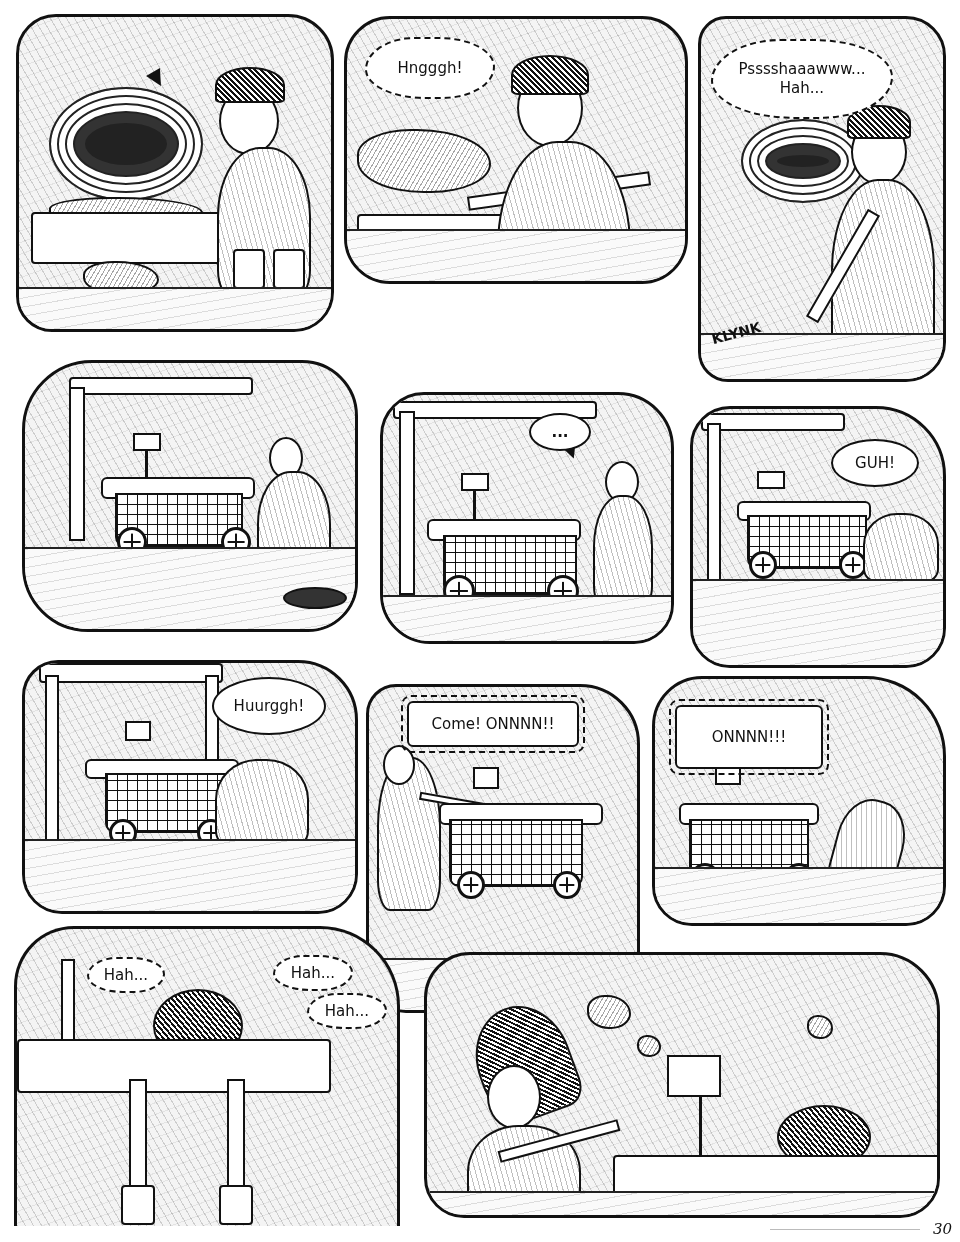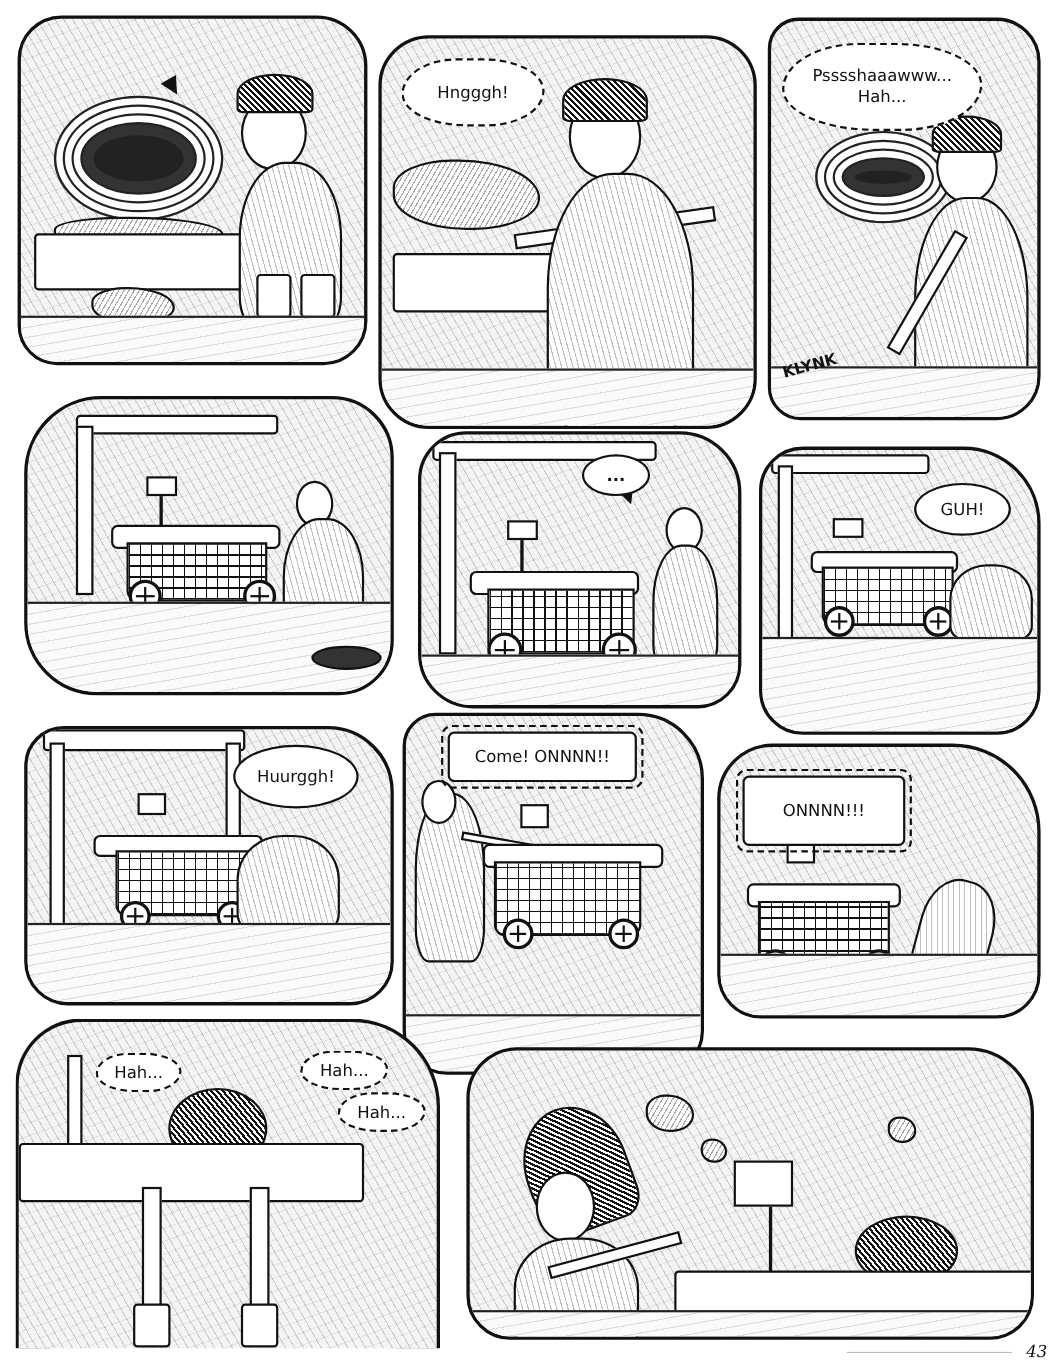--- a/index.html
+++ b/index.html
@@ -64,21 +64,21 @@
   <div class="rock" style="left:64px;top:244px;width:72px;height:30px;"></div>
   <div class="head" style="left:200px;top:70px;width:56px;height:64px;"></div>
   <div class="helmet" style="left:196px;top:50px;width:66px;height:32px;"></div>
   <div class="figure" style="left:198px;top:130px;width:90px;height:150px;"></div>
   <div class="gauntlet" style="left:214px;top:232px;width:28px;height:36px;"></div>
   <div class="gauntlet" style="left:254px;top:232px;width:28px;height:36px;"></div>
   <div class="ground" style="height:40px;"></div>
   <div class="tail" style="left:130px;top:54px;transform:rotate(-30deg);"></div>
 </div>
 
-<div class="panel" style="left:344px;top:32px;width:344px;height:358px;border-radius:46px;">
+<div class="panel" style="left:344px;top:16px;width:344px;height:268px;border-radius:46px;">
   <div class="rock" style="left:10px;top:110px;width:130px;height:60px;"></div>
   <div class="beam" style="left:10px;top:195px;width:160px;height:50px;"></div>
   <div class="post" style="left:120px;top:165px;width:180px;height:10px;transform:rotate(-8deg);"></div>
   <div class="head" style="left:170px;top:50px;width:62px;height:74px;"></div>
   <div class="helmet" style="left:164px;top:36px;width:74px;height:36px;"></div>
   <div class="figure" style="left:150px;top:122px;width:130px;height:230px;"></div>
   <div class="ground" style="height:50px;"></div>
   <div class="bubble cloud" style="left:18px;top:18px;width:126px;height:58px;"><span>Hngggh!</span></div>
 </div>
 
@@ -145,21 +145,21 @@
   <div class="sign" style="left:100px;top:58px;width:22px;height:16px;"></div>
   <div class="cart-lip" style="left:60px;top:96px;width:150px;height:16px;"></div>
   <div class="cart" style="left:80px;top:110px;width:118px;height:56px;"></div>
   <div class="wheel" style="left:84px;top:156px;width:22px;height:22px;"></div>
   <div class="wheel" style="left:172px;top:156px;width:22px;height:22px;"></div>
   <div class="figure" style="left:190px;top:96px;width:90px;height:86px;"></div>
   <div class="ground" style="height:70px;"></div>
   <div class="bubble" style="left:187px;top:14px;width:110px;height:54px;"><span>Huurggh!</span></div>
 </div>
 
-<div class="panel" style="left:366px;top:648px;width:274px;height:329px;border-radius:30px 60px 40px 40px;">
+<div class="panel" style="left:366px;top:684px;width:274px;height:329px;border-radius:30px 60px 40px 40px;">
   <div class="figure" style="left:8px;top:70px;width:60px;height:150px;"></div>
   <div class="head" style="left:14px;top:58px;width:28px;height:36px;"></div>
   <div class="post" style="left:50px;top:112px;width:80px;height:4px;transform:rotate(10deg);"></div>
   <div class="sign" style="left:104px;top:80px;width:22px;height:18px;"></div>
   <div class="cart-lip" style="left:70px;top:116px;width:160px;height:18px;"></div>
   <div class="cart" style="left:80px;top:132px;width:130px;height:64px;"></div>
   <div class="wheel" style="left:88px;top:184px;width:22px;height:22px;"></div>
   <div class="wheel" style="left:184px;top:184px;width:22px;height:22px;"></div>
   <div class="ground" style="height:50px;"></div>
   <div class="bubble spiky" style="left:38px;top:14px;width:168px;height:42px;"><span>Come! ONNNN!!</span></div>
@@ -198,13 +198,13 @@
   <div class="figure" style="left:40px;top:170px;width:110px;height:100px;"></div>
   <div class="post" style="left:70px;top:180px;width:120px;height:8px;transform:rotate(-15deg);"></div>
   <div class="sign-pole" style="left:272px;top:120px;height:90px;"></div>
   <div class="sign" style="left:240px;top:100px;width:50px;height:38px;"></div>
   <div class="hair" style="left:350px;top:150px;width:90px;height:60px;"></div>
   <div class="beam" style="left:186px;top:200px;width:330px;height:44px;"></div>
   <div class="ground" style="height:22px;"></div>
 </div>
 
 <div class="page-rule"></div>
-<div class="page-num">43</div>
+<div class="page-num">30</div>
 
 </body></html>

